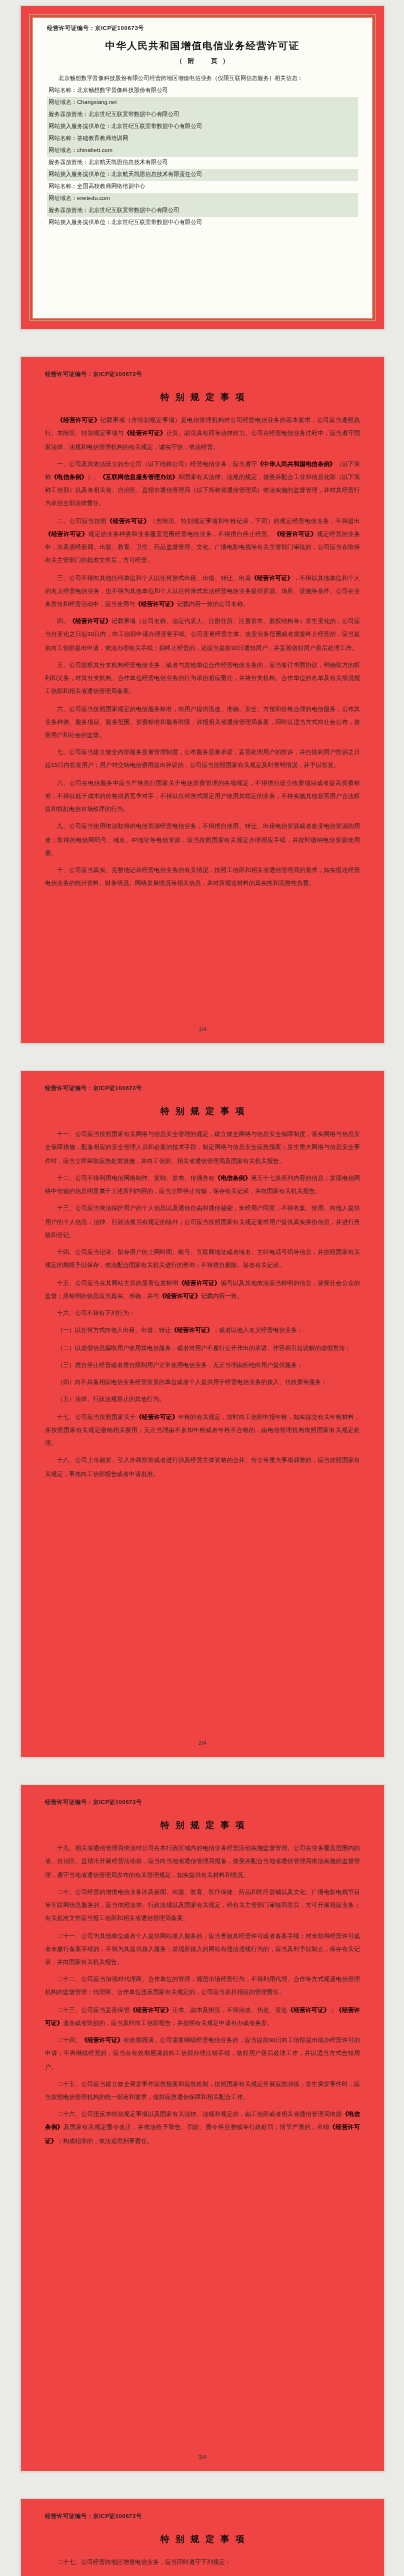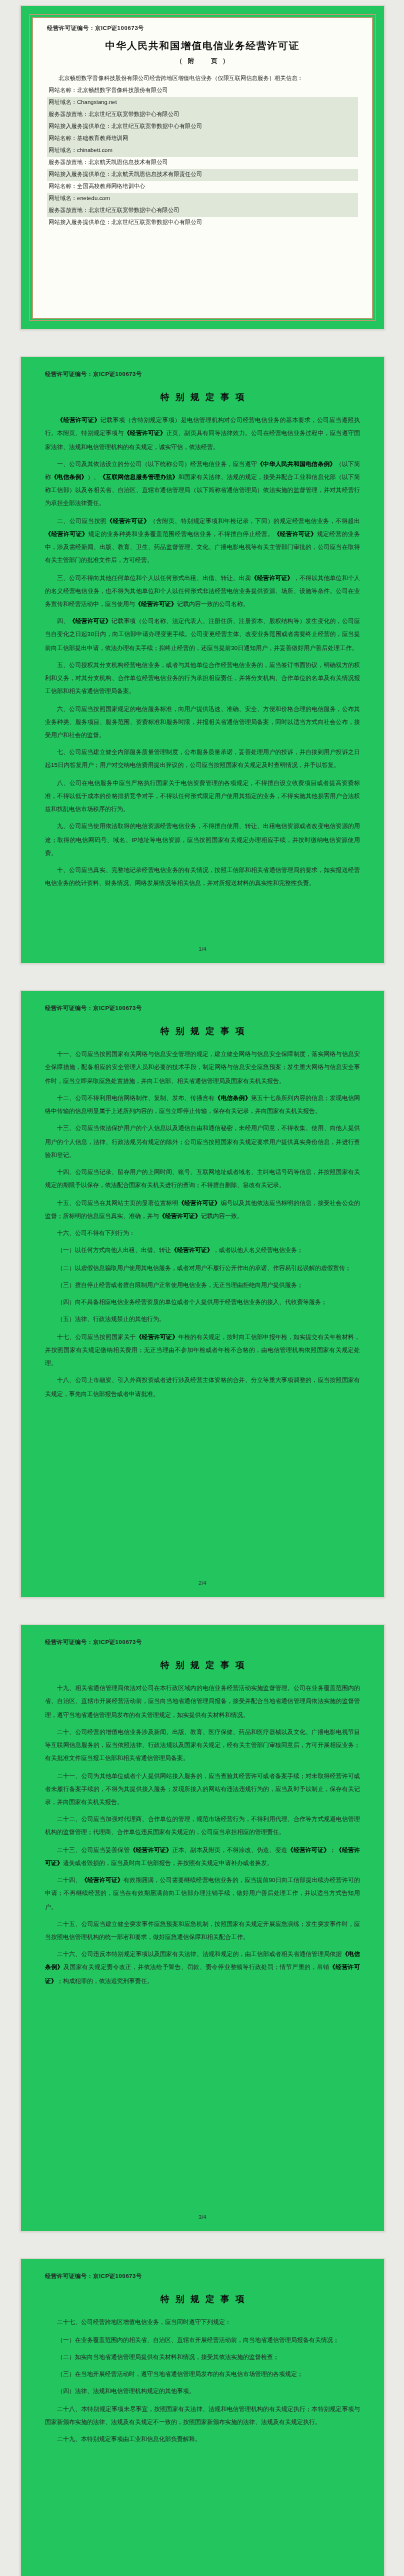--- a/index.html
+++ b/index.html
@@ -1,39 +1,39 @@
 <!DOCTYPE html>
 <html style="font-size:8.2px"><head>
 <meta charset="utf-8">
 <style>
   html, body { margin: 0; padding: 0; background: #eaeae6; }
   body { width: 405px; font-family: "Liberation Sans", "DejaVu Sans", sans-serif; color: #222; }
   .canvas { width: 405px; padding: 5.2px 0 8.8px; }
 
   .page {
-    width: 365px; margin: 0 auto 26px; background: #22c55e;
+    width: 365px; margin: 0 auto 26px; background: #ef4444;
     border: 0.5px solid #d8d6cd; box-shadow: 0 0.5px 2.1px rgba(0,0,0,.14);
     position: relative; box-sizing: border-box;
   }
   #provision-pages .page:last-child { margin-bottom: 0; }
 
   
   .cert-page { height: 325px; padding: 8.2px; display: flex; flex-direction: column; }
   .cert-frame { flex: 1; border: 1.5px solid #b9996e; padding: 1.5px; }
   .cert-frame-inner { height: 100%; border: 0.5px solid #b9996e; padding: 7.2px 14.4px 5.2px; box-sizing: border-box; background: #fdfdf8; }
   .cert-head { font-size: 5.7px; font-weight: bold; letter-spacing: 0.3px; }
   .cert-title { font-size: 9.8px; font-weight: bold; text-align: center; letter-spacing: 1px; color: #101010; margin: 7.2px 0 0; }
   .cert-subtitle { font-size: 6.4px; text-align: center; margin-top: 3.6px; letter-spacing: 5.2px; text-indent: 5.2px; font-weight: bold; }
   .cert-intro { font-size: 5.7px; line-height: 1.9; margin: 6.7px 0 2.1px; text-indent: 2em; }
   .cert-row { font-size: 5.7px; line-height: 2.1; margin: 0; padding: 0 1.5px; }
   .cert-row.hl { background: #dfe8d8; }
   .cert-row .lbl { color: #1d1d1d; }
 
   
-  .prov-page { height: 608px; padding: 13.4px 24px 24px; }
+  .prov-page { height: 688px; padding: 13.4px 24px 24px; }
   .page-head { font-size: 5.7px; font-weight: bold; letter-spacing: 0.3px; }
   .prov-title { font-size: 8.8px; font-weight: bold; text-align: center; letter-spacing: 6.2px; text-indent: 6.2px; margin: 13.4px 0 10.3px; color: #0e0e0e; }
   .prov-body p { font-size: 6px; line-height: 2.2; text-align: justify; margin: 0 0 4.1px; color: #242424; }
   .prov-body p.intro, .prov-body p.item, .prov-body p.sub { text-indent: 2em; }
   .prov-body b { font-weight: bold; color: #000; }
   .page-no { position: absolute; bottom: 11.3px; left: 0; width: 100%; text-align: center; font-size: 5.7px; color: #333; }
 </style>
 </head>
 <body>
 

